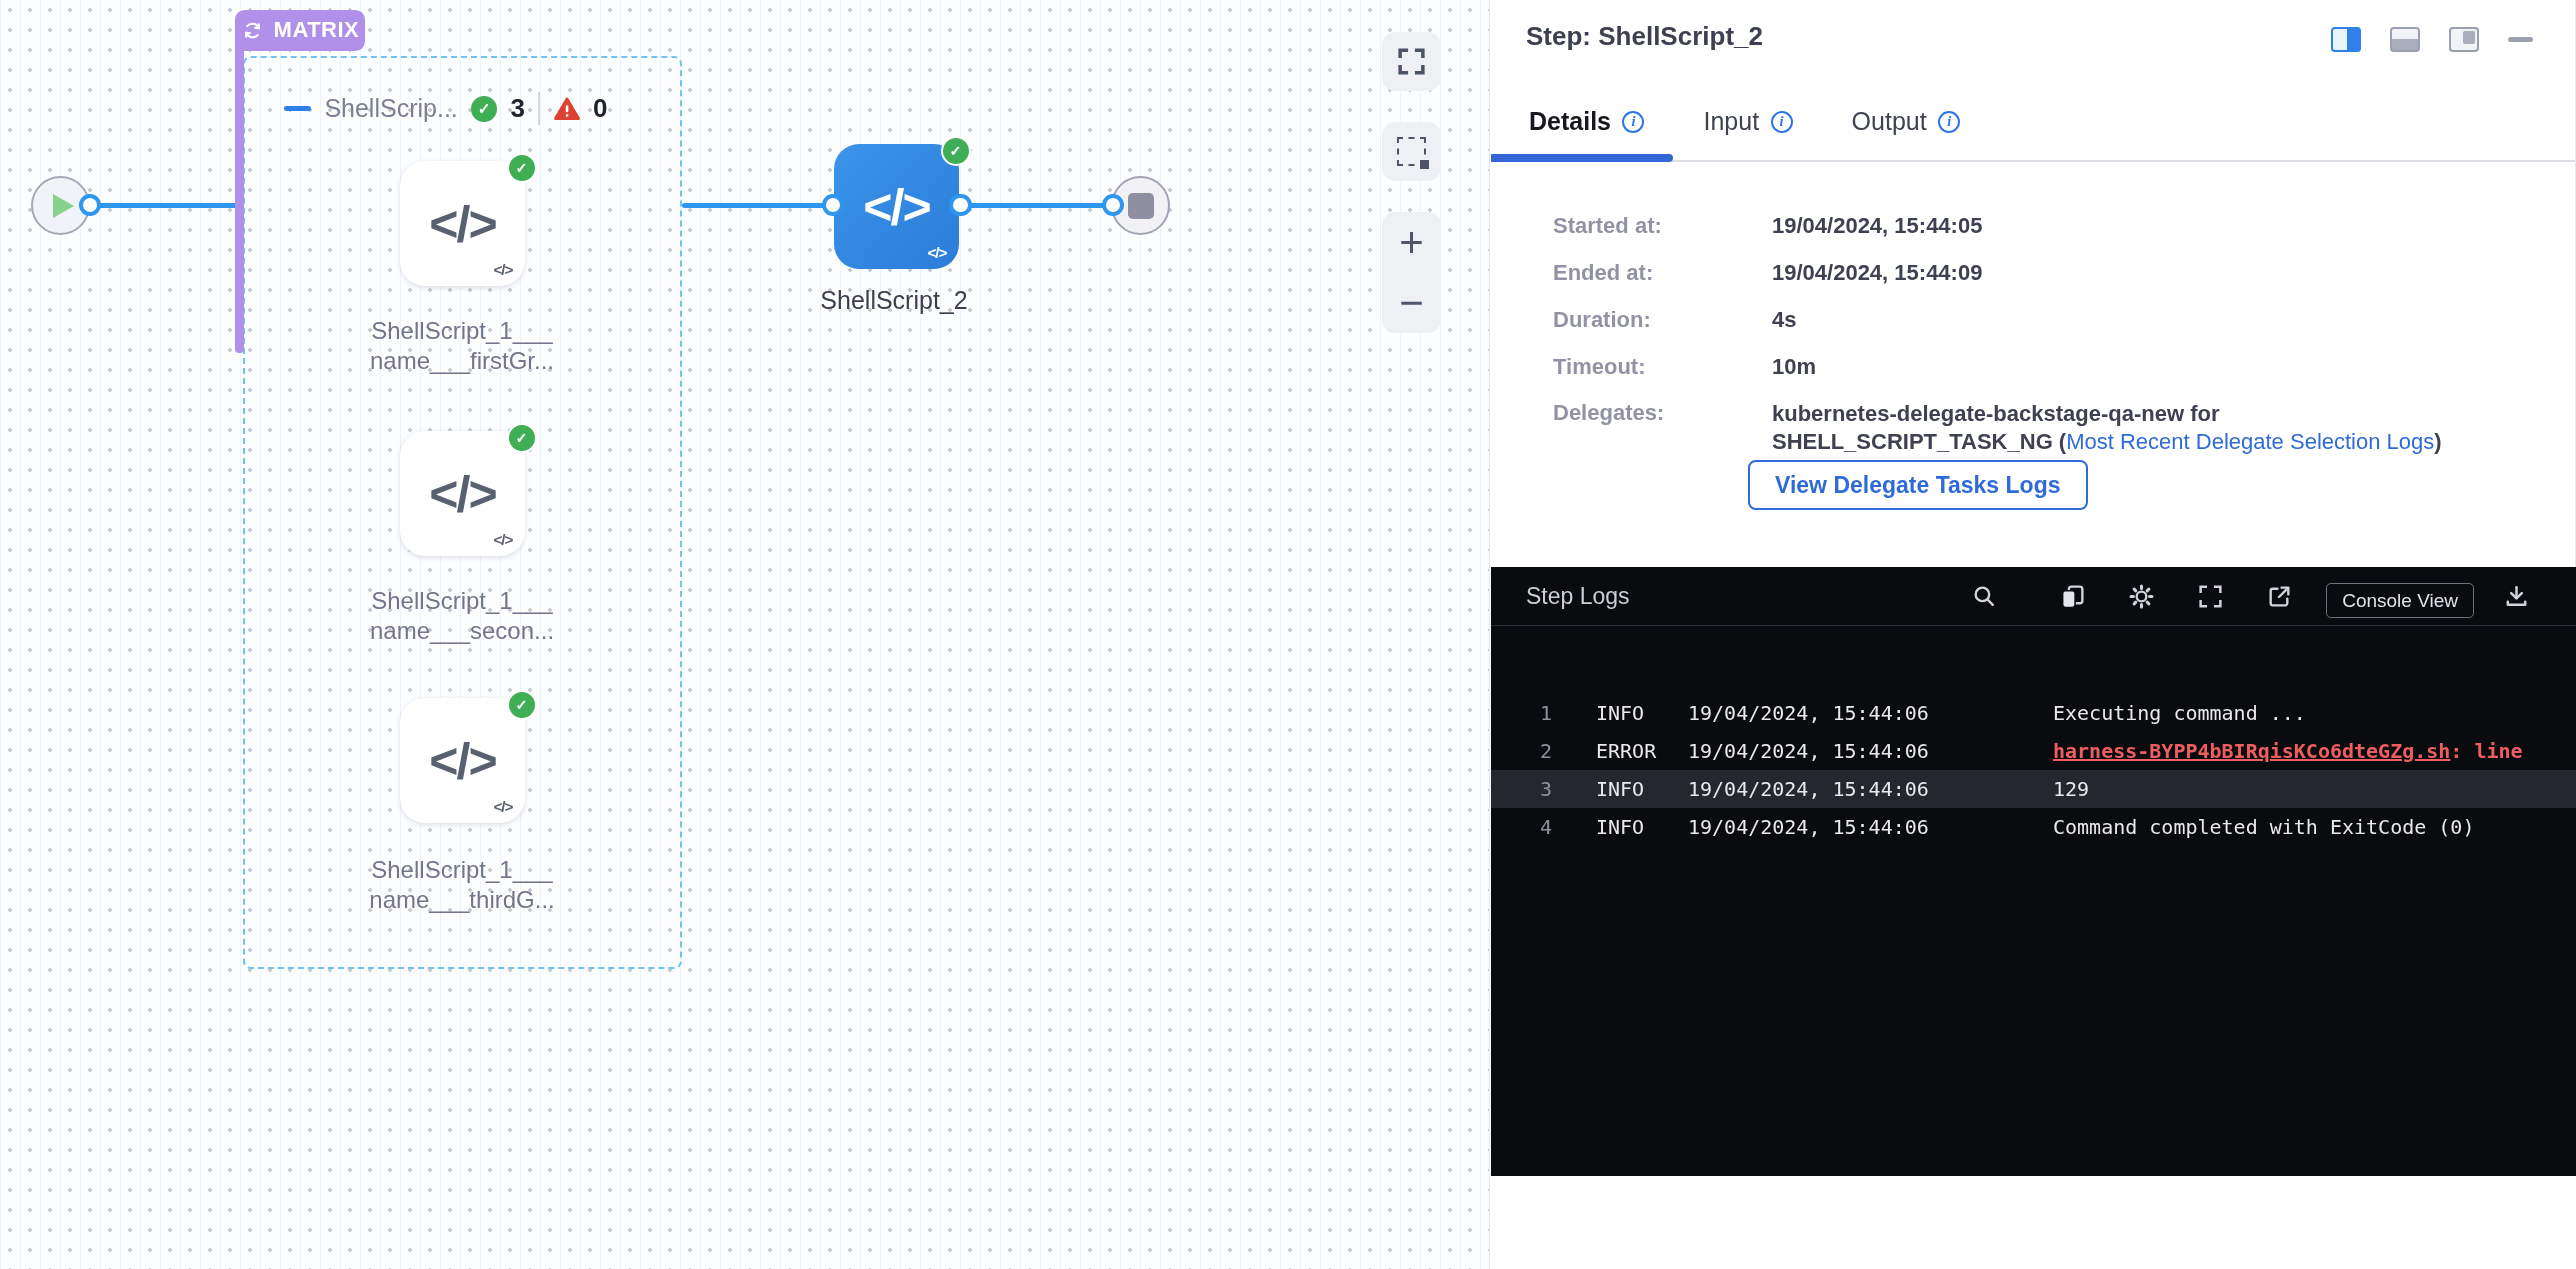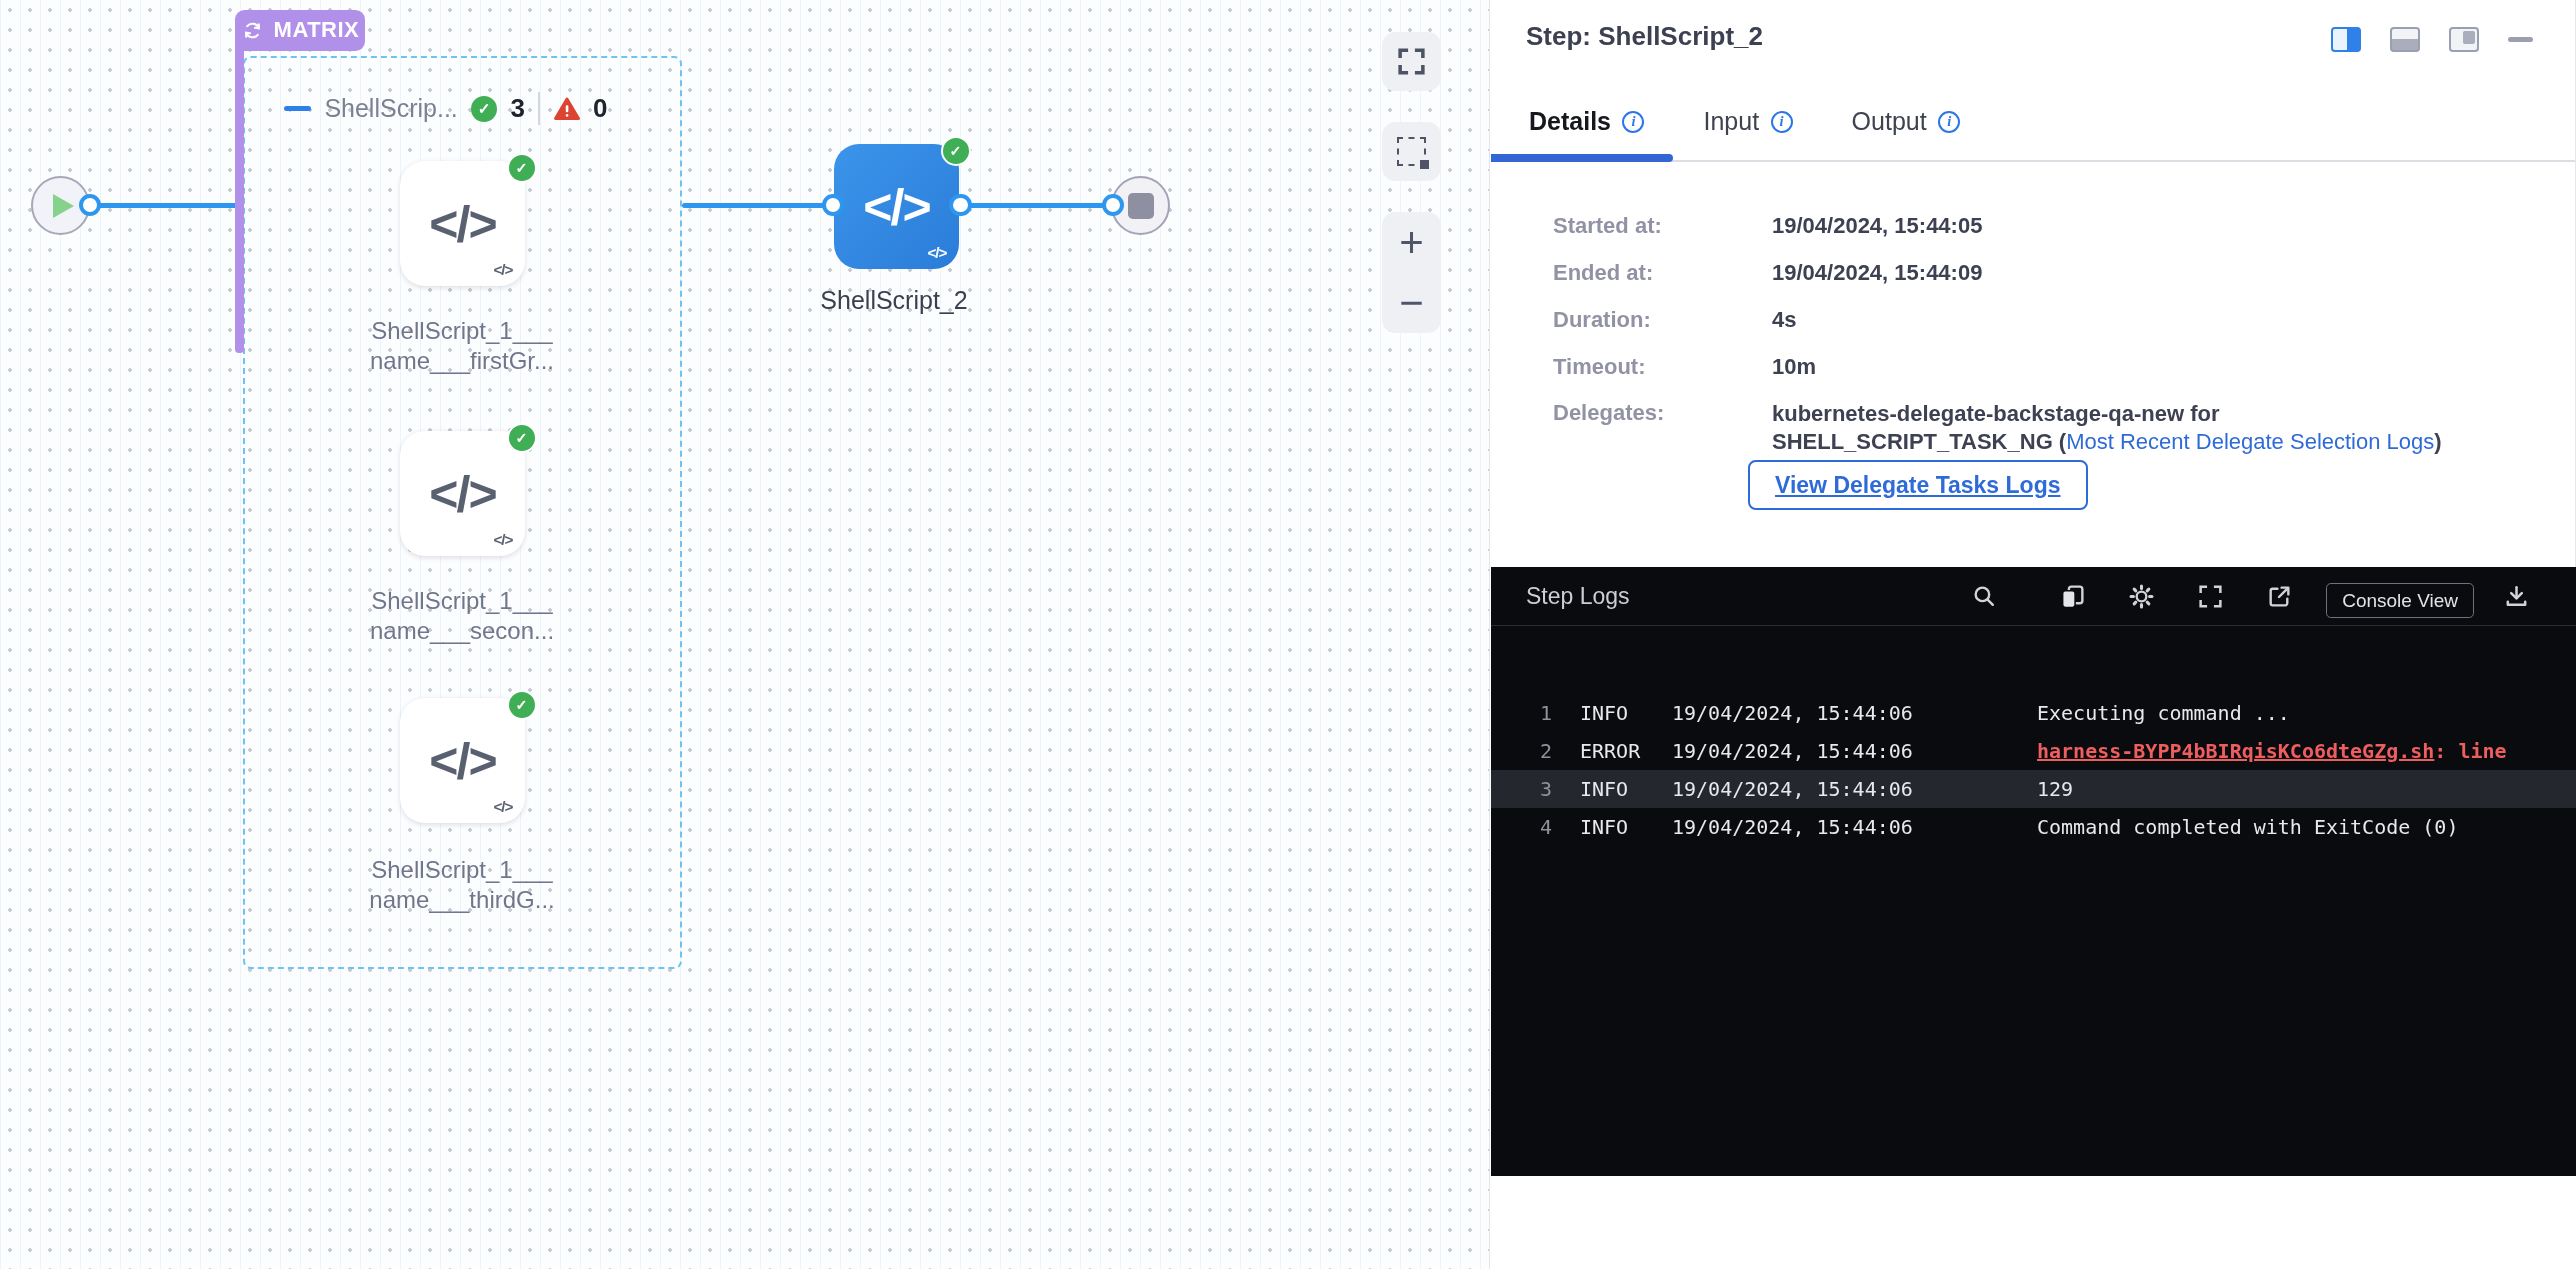--- a/index.html
+++ b/index.html
@@ -69,36 +69,36 @@
     display:flex;align-items:center;justify-content:center;font-size:14.4px;font-weight:700;font-family:"Liberation Serif",serif;font-style:italic;}
   .tabbar-line{position:absolute;left:0;top:160px;width:100%;height:1.9px;background:#dcdee4;}
   .tab-underline{position:absolute;left:0;top:154px;width:182px;height:7.7px;background:#3465d4;border-radius:0 5.8px 5.8px 0;}
 
   .drow{position:absolute;left:38px;display:flex;margin-left:24px;}
   .dlabel{width:219px;font-size:22px;font-weight:600;color:#9193a4;}
   .dvalue{font-size:22px;font-weight:700;color:#3d4152;}
   .dlg-val{line-height:28px;}
   .dlink{color:#2f6bd8;font-weight:500;}
   .vdtl-btn{position:absolute;left:257px;top:460px;padding:9.6px 25px;border:2.4px solid #2f6bd8;border-radius:7.7px;
-    color:#2f6bd8;font-size:23px;font-weight:600;background:#fff;cursor:pointer;font-family:"Liberation Sans",sans-serif;text-decoration:underline;}
+    color:#2f6bd8;font-size:23px;font-weight:600;background:#fff;cursor:pointer;font-family:"Liberation Sans",sans-serif;}
 
   
   .logs{position:absolute;left:1491px;top:567px;width:1085px;height:609px;background:#0a0b0e;overflow:hidden;}
   .logs-header{height:59px;border-bottom:1px solid #2a2c33;display:flex;align-items:center;padding:0 46px 0 35px;box-sizing:border-box;}
   .logs-title{font-size:23px;color:#cdced4;flex:0 0 auto;}
   .logs-spacer{flex:1;}
   .licon{width:27px;height:27px;display:flex;align-items:center;justify-content:center;cursor:pointer;flex:0 0 auto;}
   .licon + .licon{margin-left:42px;}
   .console-btn{margin:9px 29px 0 33px;height:35px;padding:0 15px;border:1.9px solid #70727c;border-radius:4.8px;background:transparent;
     color:#e2e3e8;font-size:19px;display:flex;align-items:center;cursor:pointer;font-family:"Liberation Sans",sans-serif;flex:0 0 auto;}
   .log-rows{position:absolute;left:0;top:127px;width:100%;}
   .lrow{height:38px;line-height:38px;font-family:"DejaVu Sans Mono",monospace;font-size:20px;color:#e9e9ec;white-space:pre;overflow:hidden;}
   .lrow.hl{background:#25272e;}
   .lnum{display:inline-block;width:61px;text-align:right;color:#90929b;}
-  .llevel{display:inline-block;width:92px;margin-left:28px;}
+  .llevel{display:inline-block;width:92px;margin-left:44px;}
   .ltime{display:inline-block;width:365px;}
   .err{color:#ee5e5e;font-weight:700;}
   .err-link{text-decoration:underline;cursor:pointer;}
   svg{display:block;}
 </style>
 </head>
 <body>
 
 <div class="screen">
 

